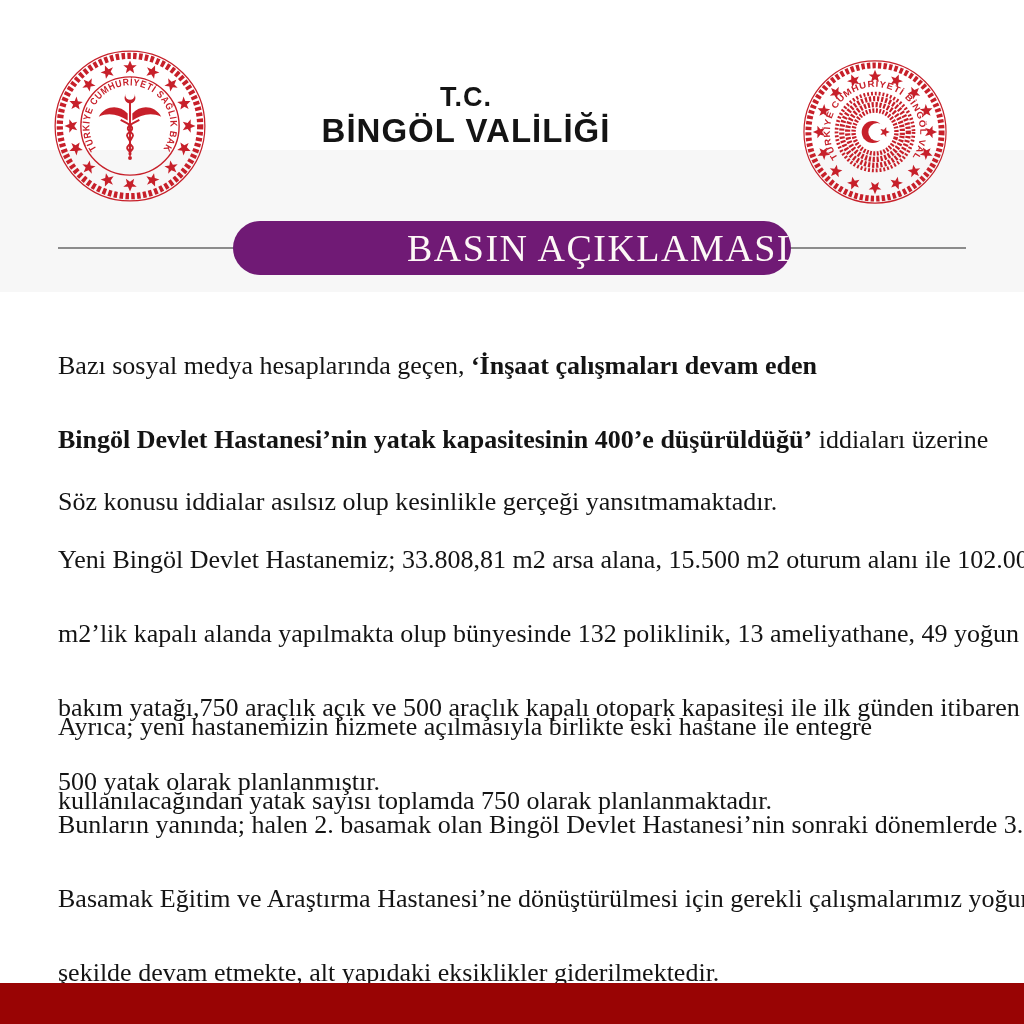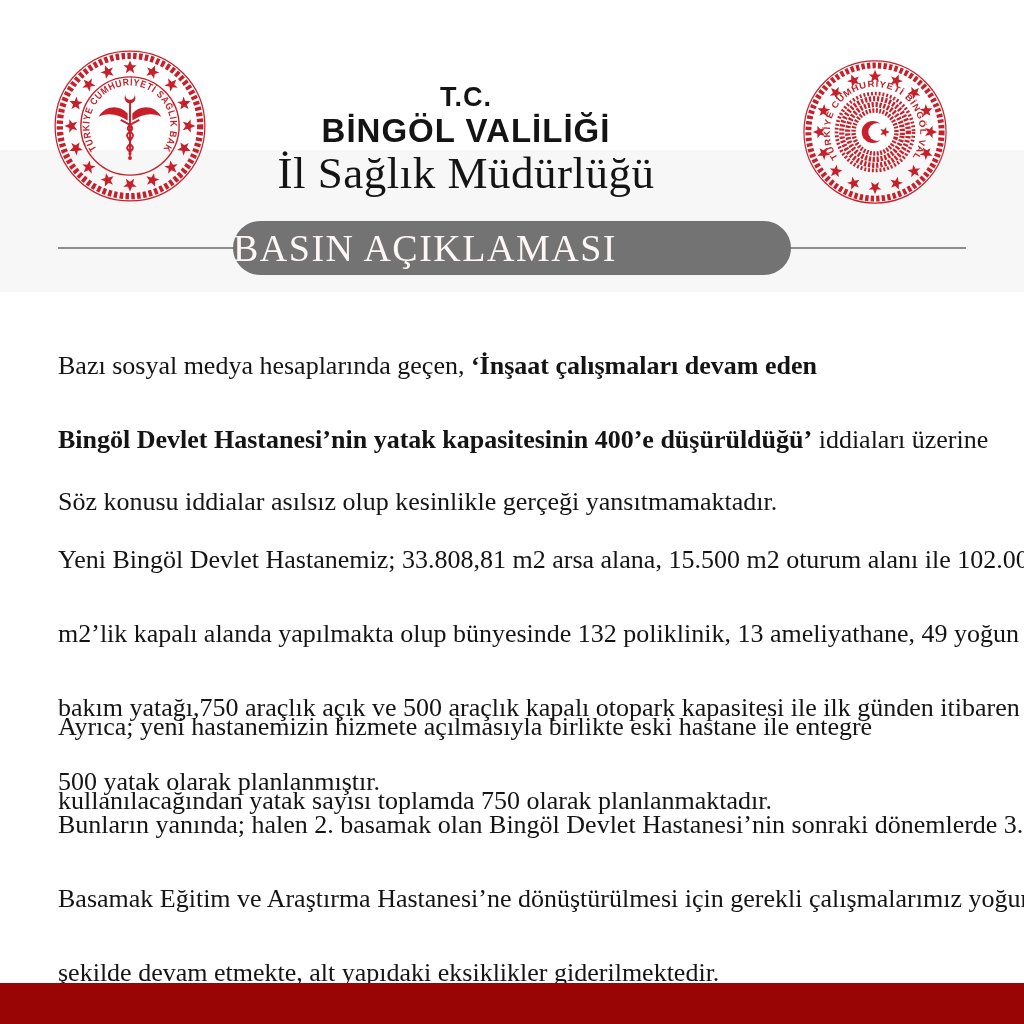--- a/index.html
+++ b/index.html
@@ -14,21 +14,21 @@
   .logo-right{left:801px;top:58px;width:148px;height:148px;}
   .hdr{position:absolute;left:0;width:932px;text-align:center;
        font-family:"Liberation Sans","DejaVu Sans",sans-serif;font-weight:bold;color:#141414;}
   .hdr-tc{top:82px;font-size:27px;letter-spacing:1px;}
   .hdr-valilik{top:112px;font-size:33px;letter-spacing:1px;}
   .hdr-mudurluk{top:147px;font-family:"Liberation Serif","DejaVu Serif",serif;
        font-weight:normal;font-size:45px;letter-spacing:0.5px;}
   .divider{position:absolute;left:58px;top:247px;width:908px;height:2px;background:#8c8c8c;}
   .banner{
     position:absolute;left:233px;top:221px;width:558px;height:54px;border-radius:28px;
-    background:#737373;display:flex;align-items:center;justify-content:flex-start;
+    background:#701a75;display:flex;align-items:center;justify-content:flex-end;
   }
   .banner span{color:#fdf8f6;font-size:38px;letter-spacing:1.5px;}
   .body-par{position:absolute;left:58px;font-size:26px;line-height:38px;}
   .bl{display:block;white-space:pre;margin-top:36px;}
   .seg{white-space:pre;}
   .b{font-weight:bold;}
   .p1{top:311px;} .p2{top:447px;} .p3{top:505px;} .p4{top:672px;} .p5{top:770px;}
   .closing{position:absolute;left:0;top:897px;width:1024px;text-align:center;
            font-size:26px;font-weight:bold;}
   .footer-bar{position:absolute;left:0;top:983px;width:1024px;height:41px;background:#990404;}
@@ -122,21 +122,20 @@
     <circle cx="100" cy="100" r="24" fill="#ffffff"></circle>
     <g>
       <circle cx="97" cy="100" r="15" fill="#c7202a"></circle>
       <circle cx="103" cy="100" r="12" fill="#ffffff"></circle>
       <use href="#star5" transform="translate(113,100) rotate(90) scale(0.78)" fill="#c7202a"></use>
     </g>
   </svg>
 
   <div class="hdr hdr-tc">T.C.</div>
   <div class="hdr hdr-valilik">BİNGÖL VALİLİĞİ</div>
-  <div class="hdr hdr-mudurluk">İl Sağlık Müdürlüğü</div>
 
   <div class="divider"></div>
   <div class="banner">
     <span>BASIN AÇIKLAMASI</span>
   </div>
 
   <div class="body-par p1">
     <span class="bl"><span class="seg">Bazı sosyal medya hesaplarında geçen, </span><span class="seg b">‘İnşaat çalışmaları devam eden</span></span>
     <span class="bl"><span class="seg b">Bingöl Devlet Hastanesi’nin yatak kapasitesinin 400’e düşürüldüğü’</span><span class="seg"> iddiaları üzerine</span></span>
   </div>

